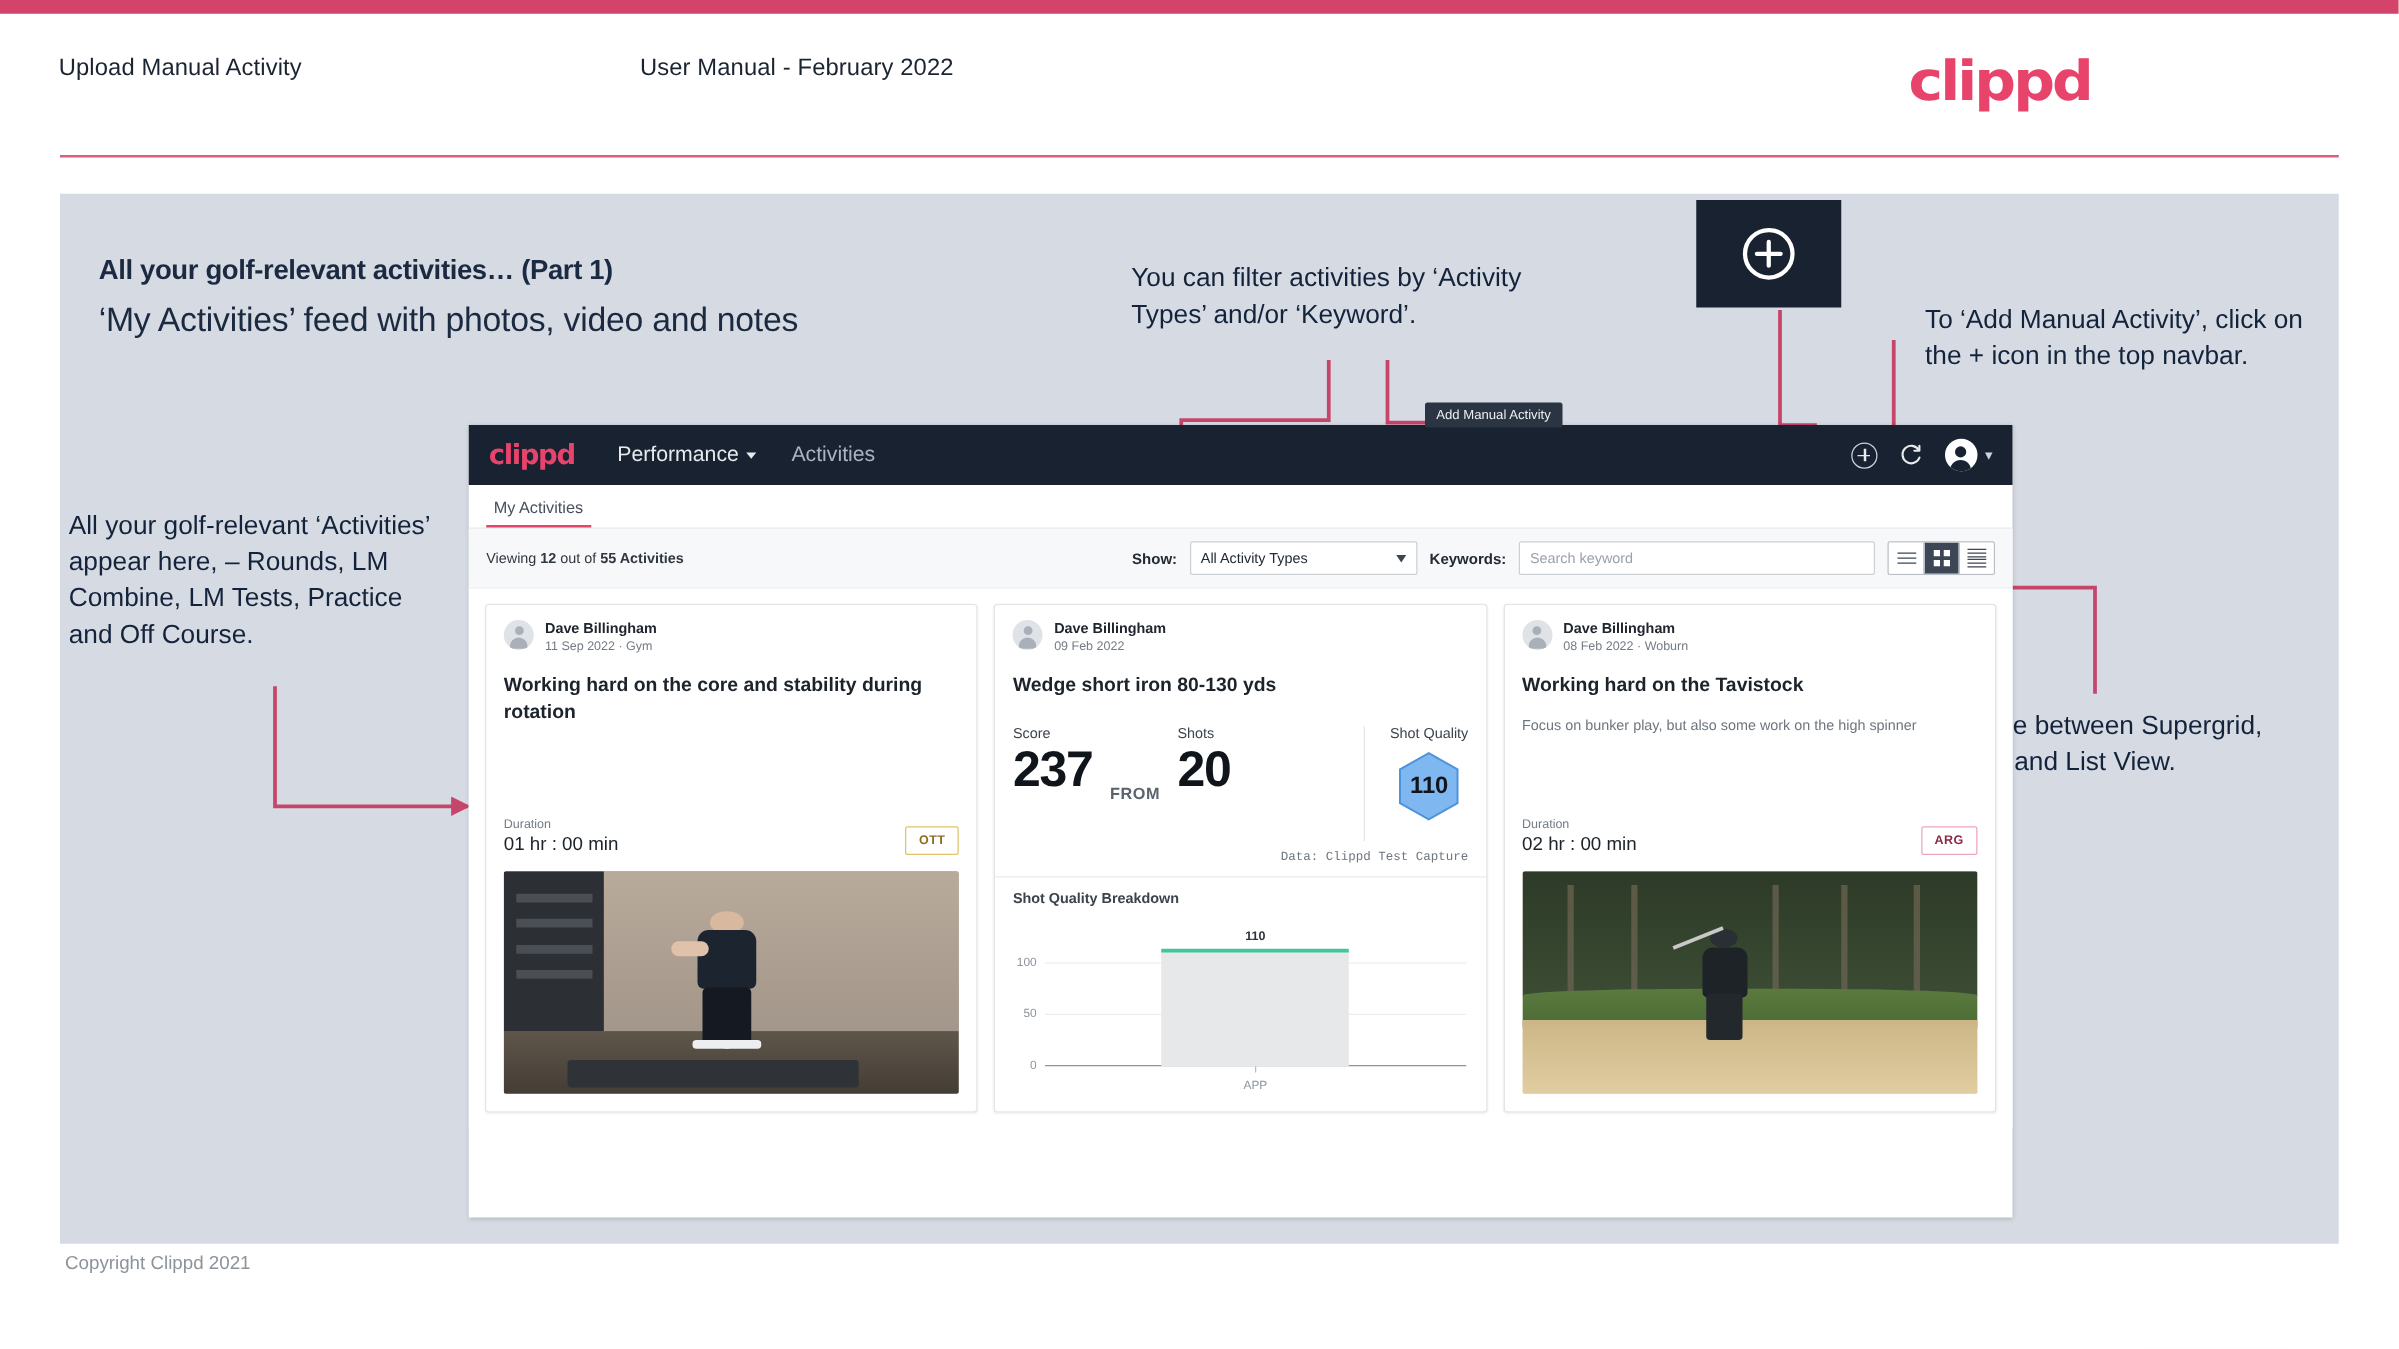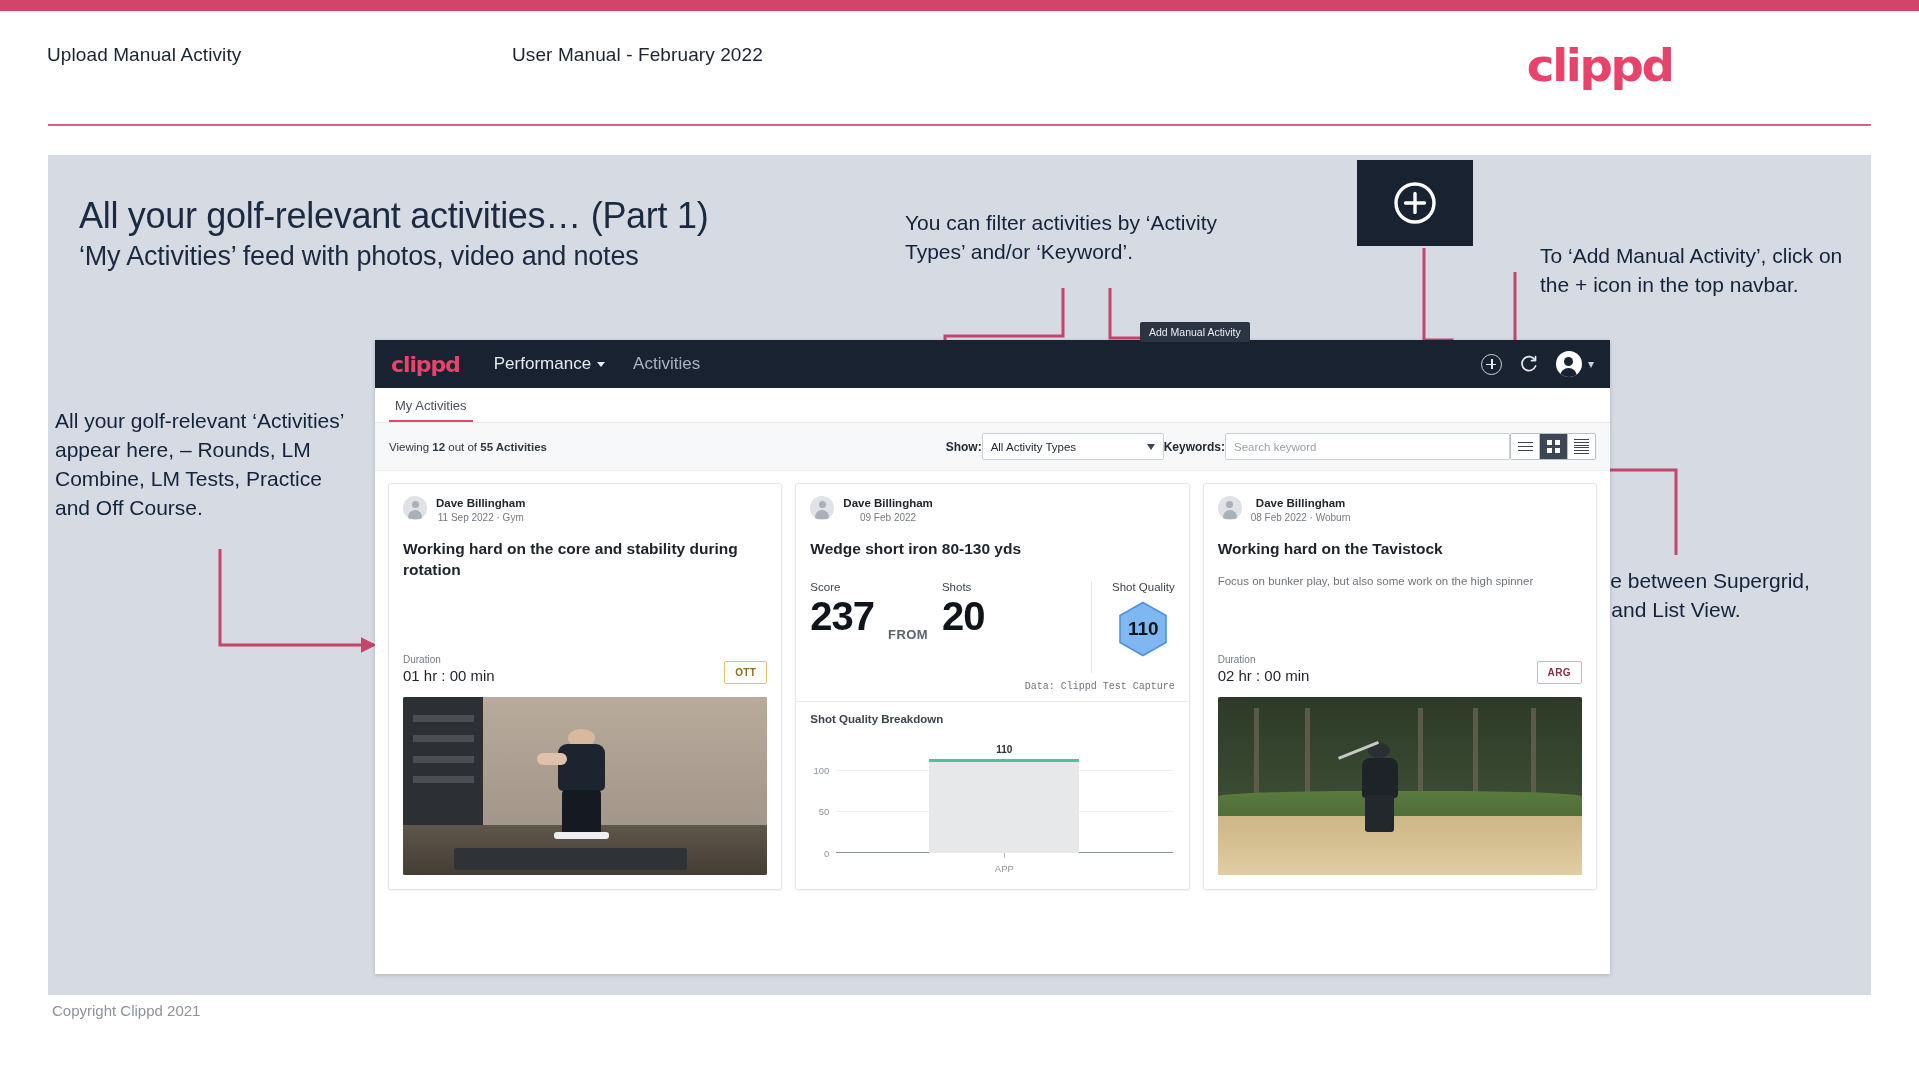--- a/index.html
+++ b/index.html
@@ -41,21 +41,21 @@
   .panel {
     position: absolute; left: 48px; top: 155px; width: 1823px; height: 840px;
     background: #d6dbe3;
   }
 
   
   .headline {
     position: absolute; left: 79px; top: 196px; width: 900px;
     color: #1b2a41;
   }
-  .headline .l1 { font-size: 36px; font-weight: 400; line-height: 40px; letter-spacing: -.3px; }
+  .headline .l1 { font-size: 22px; font-weight: 700; line-height: 40px; letter-spacing: -.3px; }
   .headline .l2 { font-size: 27px; font-weight: 400; line-height: 40px; letter-spacing: -.2px; }
 
   
   .ann {
     position: absolute; color: #13233b; text-align: left;
     font-size: 21px; line-height: 29px; font-weight: 400;
   }
   #ann-filter { left: 905px; top: 208px; width: 320px; }
   #ann-add    { left: 1540px; top: 241px; width: 320px; }
   #ann-feed   { left: 55px;  top: 406px; width: 300px; }
@@ -126,21 +126,21 @@
     border-bottom: 2.5px solid #e8436b;
   }
 
   
   .filterbar {
     height: 48px; background: #f7f8f9; border-bottom: 1px solid #eceef0;
     display: flex; align-items: center; padding: 0 14px;
   }
   .viewing { font-size: 11.5px; color: #2f3741; }
   .viewing b { font-weight: 700; }
-  .filter-right { margin-left: auto; display: flex; align-items: center; gap: 0; }
+  .filter-right { margin-left: auto; display: flex; align-items: center; gap: 10px; }
   .flabel { font-size: 12px; font-weight: 700; color: #222a35; }
   .select {
     width: 182px; height: 27px; background: #fff; border: 1px solid #ccd1d6;
     border-radius: 2px; display: flex; align-items: center; padding: 0 8px;
     font-size: 11.5px; color: #222a35;
   }
   .select .arr { margin-left: auto; width: 0; height: 0;
     border-left: 4.5px solid transparent; border-right: 4.5px solid transparent; border-top: 6px solid #3c4450; }
   .kw-input {
     width: 285px; height: 27px; background: #fff; border: 1px solid #ccd1d6;
@@ -158,21 +158,21 @@
   .grid4 { width: 13px; height: 13px; display: grid; grid-template-columns: 1fr 1fr; grid-template-rows: 1fr 1fr; gap: 2.5px; }
   .grid4 i { background: #fff; display: block; }
 
   
   .cards { display: flex; gap: 13px; padding: 12px 13px; background: #fff; }
   .card {
     width: 396px; background: #fff; border: 1px solid #e3e6e9; border-radius: 3px;
     box-shadow: 0 1px 2px rgba(0,0,0,.06);
     display: flex; flex-direction: column;
   }
-  .card-hd { display: flex; gap: 9px; padding: 12px 14px 0 14px; align-items: flex-start; text-align: center; }
+  .card-hd { display: flex; gap: 9px; padding: 12px 14px 0 14px; align-items: flex-start; }
   .avatar {
     width: 24px; height: 24px; border-radius: 50%; background: #dfe2e6;
     position: relative; overflow: hidden; flex: 0 0 auto;
   }
   .avatar .h { position: absolute; left: 8.5px; top: 5px; width: 7px; height: 7px; border-radius: 50%; background: #a9b0b8; }
   .avatar .b { position: absolute; left: 5px; top: 14px; width: 14px; height: 9px; border-radius: 8px 8px 0 0; background: #a9b0b8; }
   .uname { font-size: 11.5px; font-weight: 700; color: #20262e; line-height: 15px; }
   .umeta { font-size: 10px; color: #737b85; line-height: 14px; }
   .card-title { font-size: 15.5px; font-weight: 700; color: #1d232b; line-height: 21px; padding: 13px 14px 0 14px; }
   .card-note { font-size: 11.5px; color: #6d757f; padding: 14px 14px 0 14px; line-height: 16px; }

